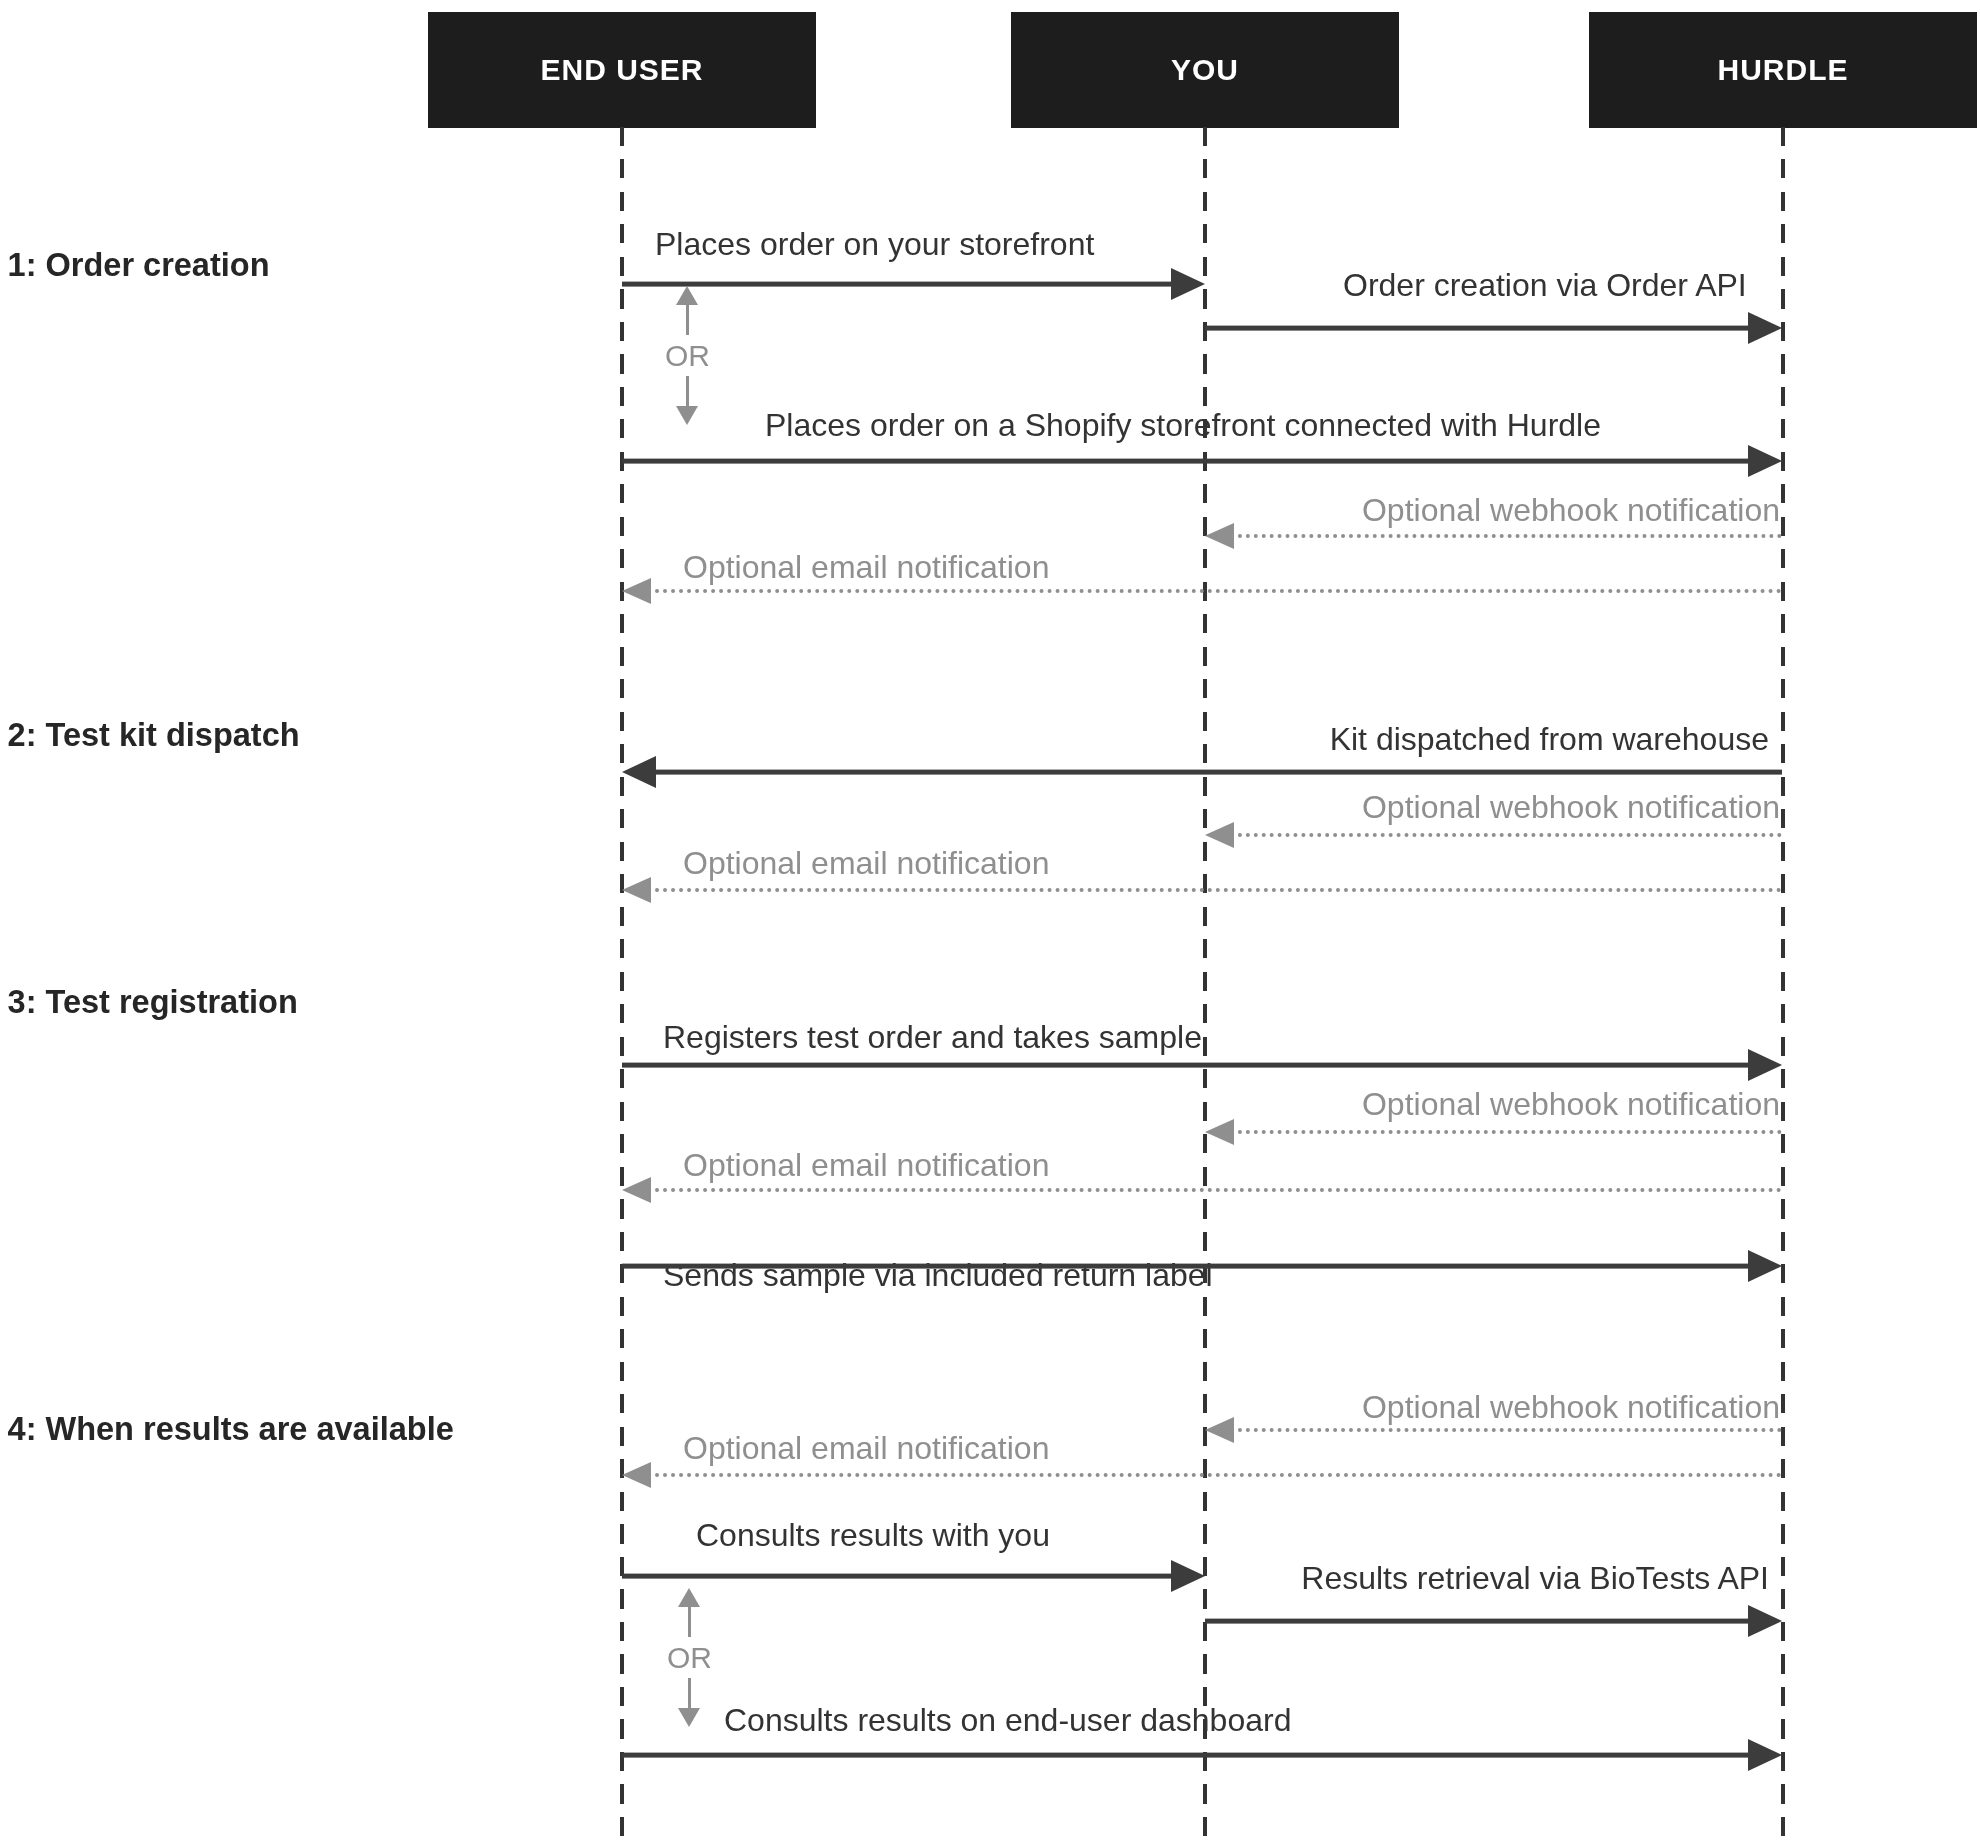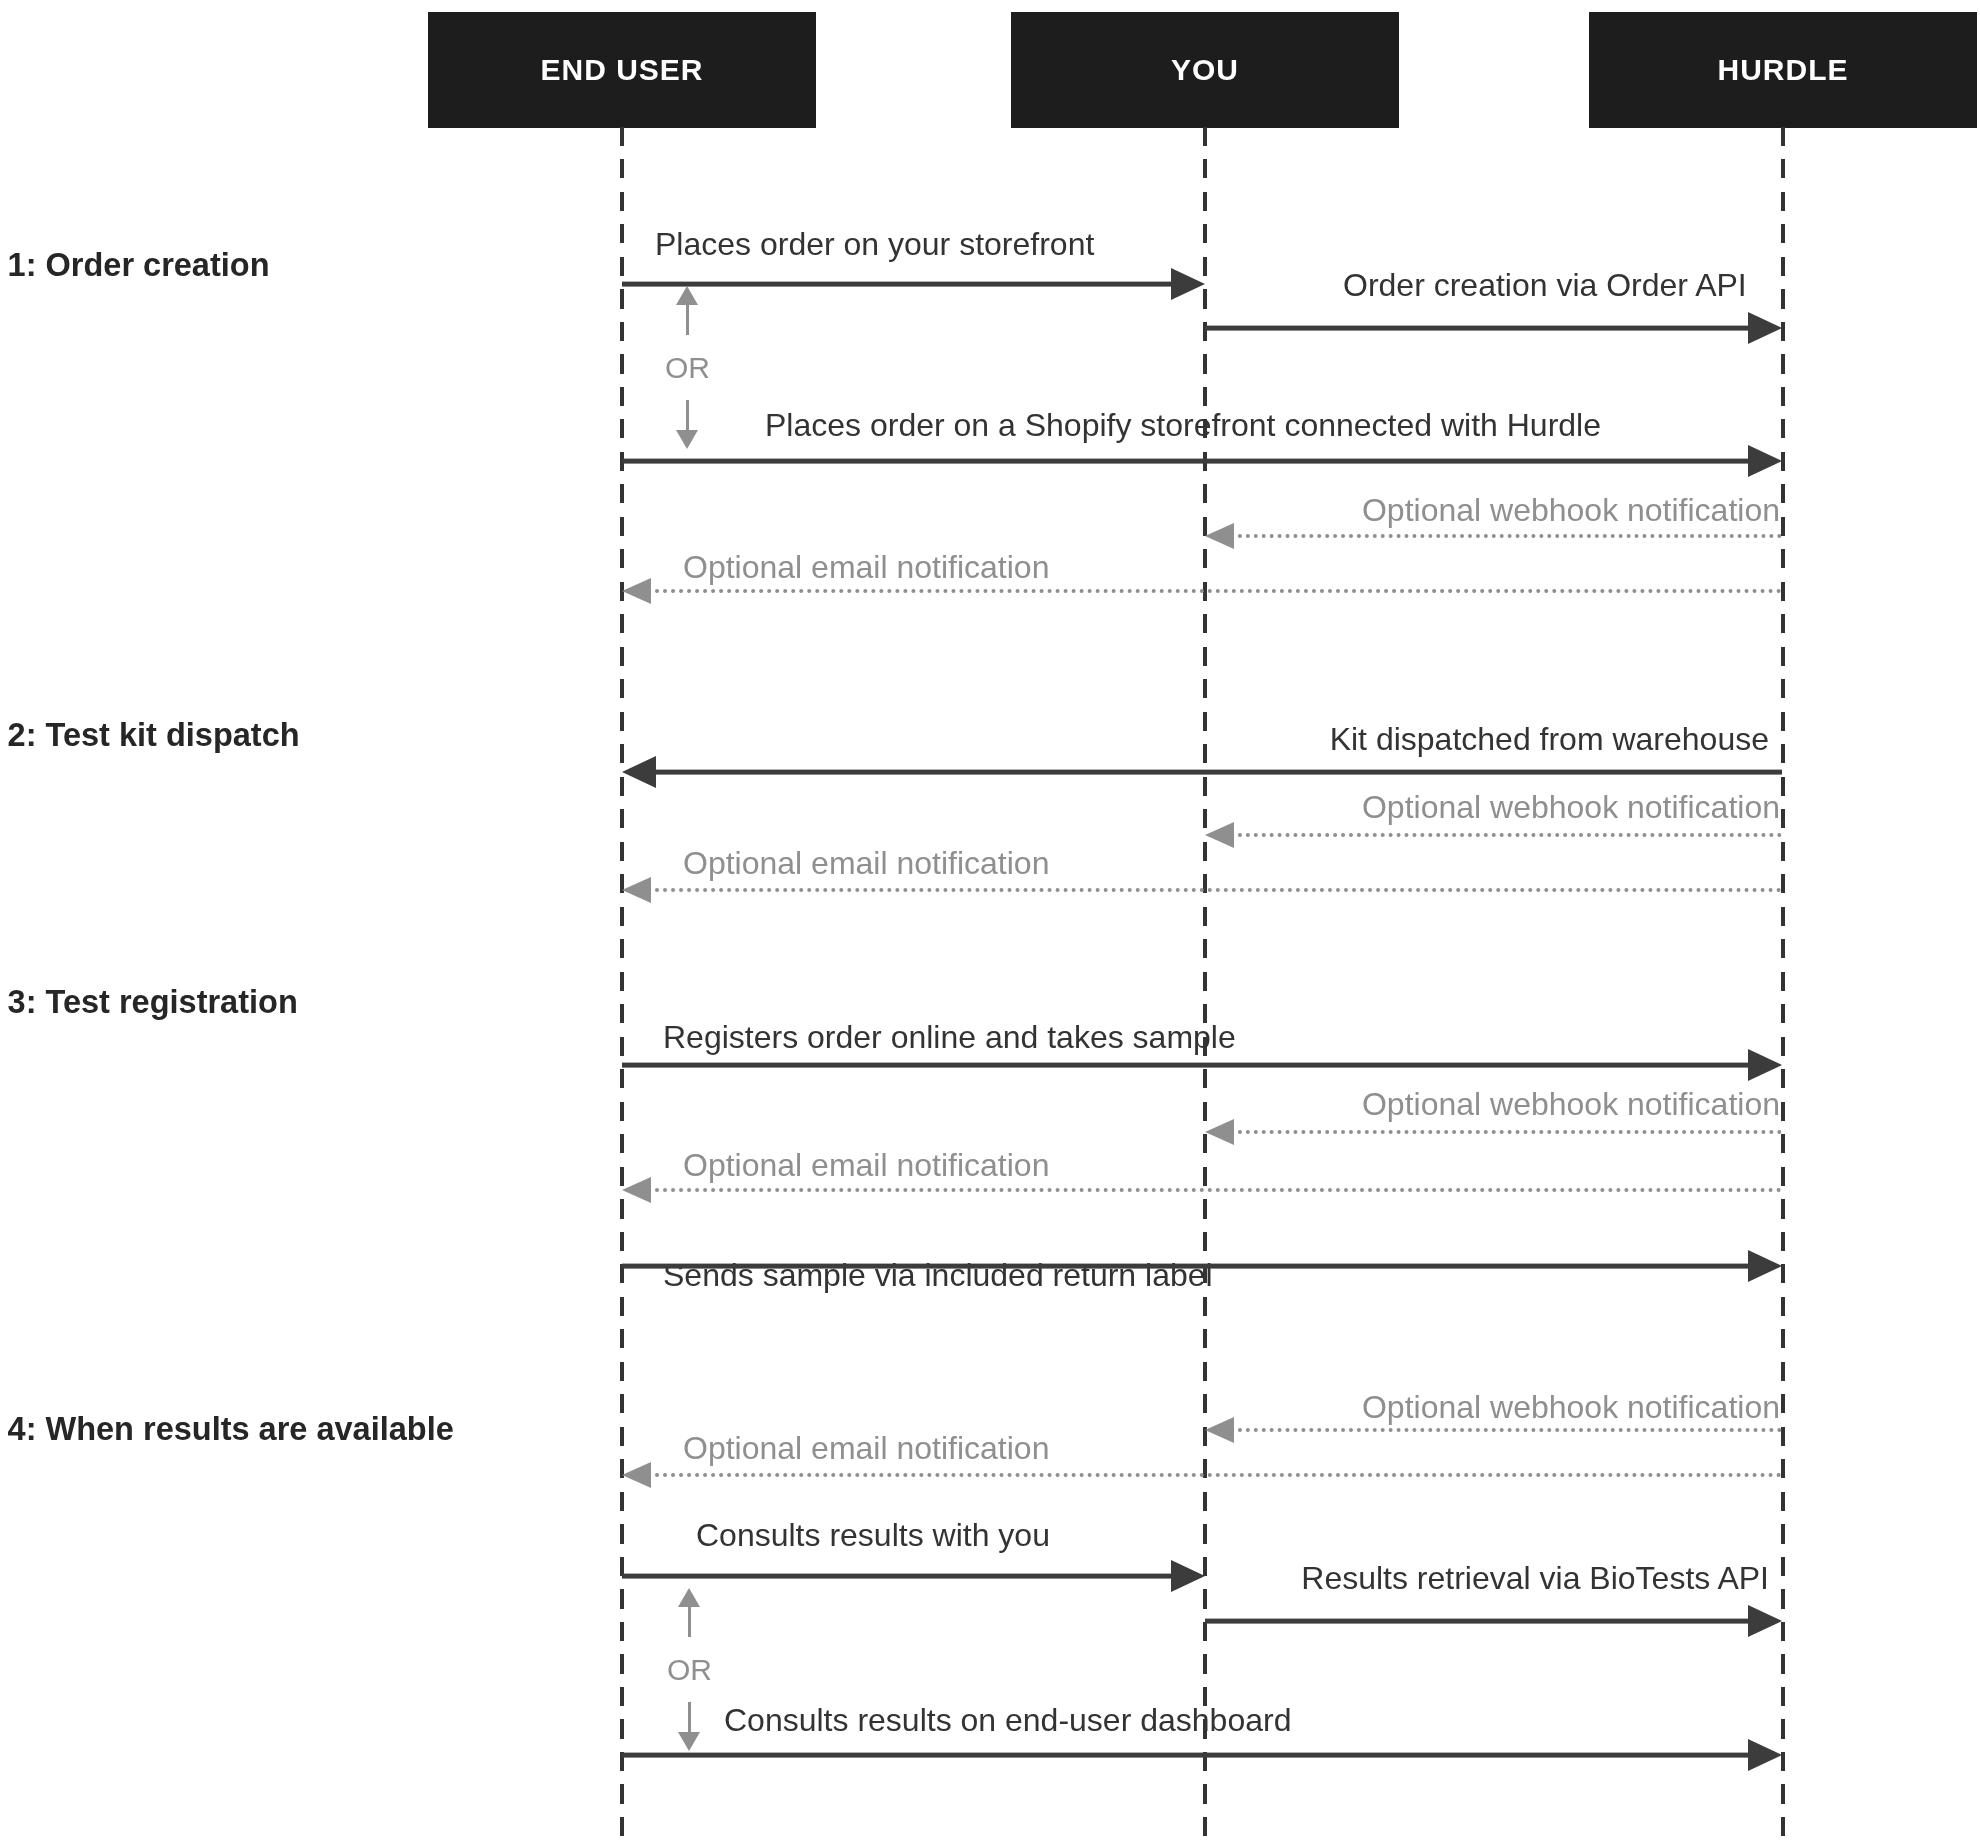--- a/index.html
+++ b/index.html
@@ -40,21 +40,21 @@
     position:absolute; top:50%; transform:translateY(-50%); width:0; height:0;
     border-top:16.3px solid transparent; border-bottom:16.3px solid transparent;
   }
   .arrow.right .head { right:0; border-left:34px solid var(--c); }
   .arrow.left  .head { left:0;  border-right:34px solid var(--c); }
   .arrow.grayline .head { border-top-width:13.4px; border-bottom-width:13.4px; }
   .arrow.grayline.left  .head { border-right-width:29px; }
   
   .or-block {
     position:absolute; width:57px; display:flex; flex-direction:column; align-items:center;
-    color:#8f8f8f; font-size:30px;gap:12px;
+    color:#8f8f8f; font-size:30px;
   }
   .v-arrow { position:relative; width:3.8px; height:31px; background:#8f8f8f; }
   .v-arrow.up { margin-top:17px; }
   .v-arrow.up::before {
     content:""; position:absolute; top:-18px; left:50%; transform:translateX(-50%);
     width:0; height:0; border-left:11.5px solid transparent; border-right:11.5px solid transparent;
     border-bottom:19px solid #8f8f8f;
   }
   .v-arrow.down { margin-bottom:17px; }
   .v-arrow.down::after {
@@ -129,21 +129,21 @@
     <div class="shaft"></div>
     <div class="head"></div>
   </div>
 
   <div class="msg-label gray" style="left:683px; top:847px;">Optional email notification</div>
   <div class="arrow dotted grayline left" style="left:622px; top:871px; width:1160px;">
     <div class="shaft"></div>
     <div class="head"></div>
   </div>
 
-  <div class="msg-label" style="left:663px; top:1021px;">Registers order online and takes sample</div>
+  <div class="msg-label" style="left:663px; top:1021px;">Registers test order and takes sample</div>
   <div class="arrow solid right" style="left:622px; top:1046px; width:1160px;">
     <div class="shaft"></div>
     <div class="head"></div>
   </div>
 
   <div class="msg-label gray" style="right:201px; top:1088px;">Optional webhook notification</div>
   <div class="arrow dotted grayline left" style="left:1205px; top:1113px; width:577px;">
     <div class="shaft"></div>
     <div class="head"></div>
   </div>

